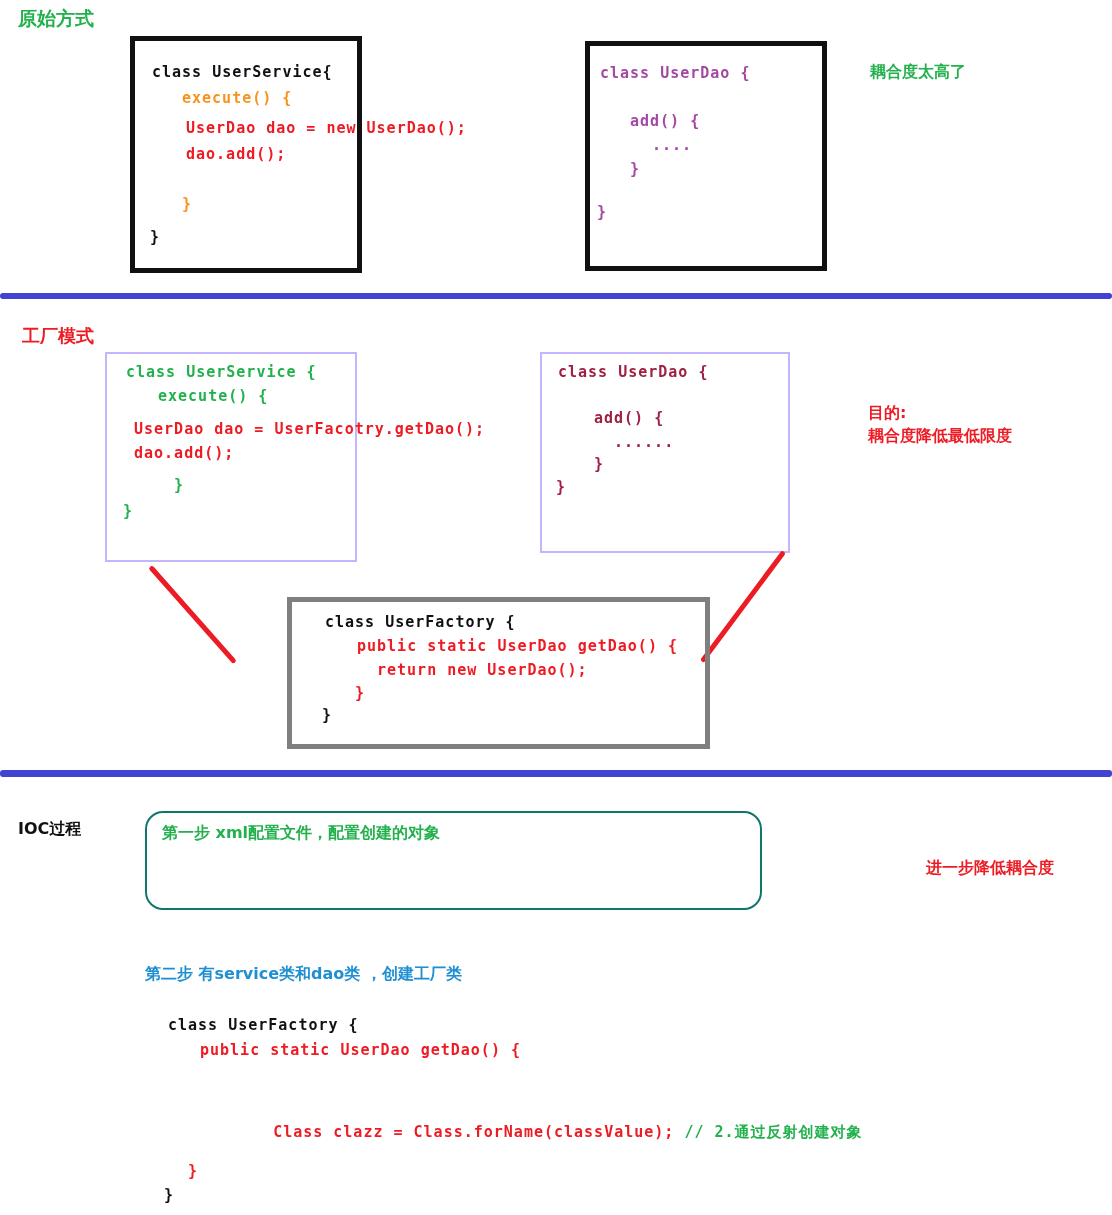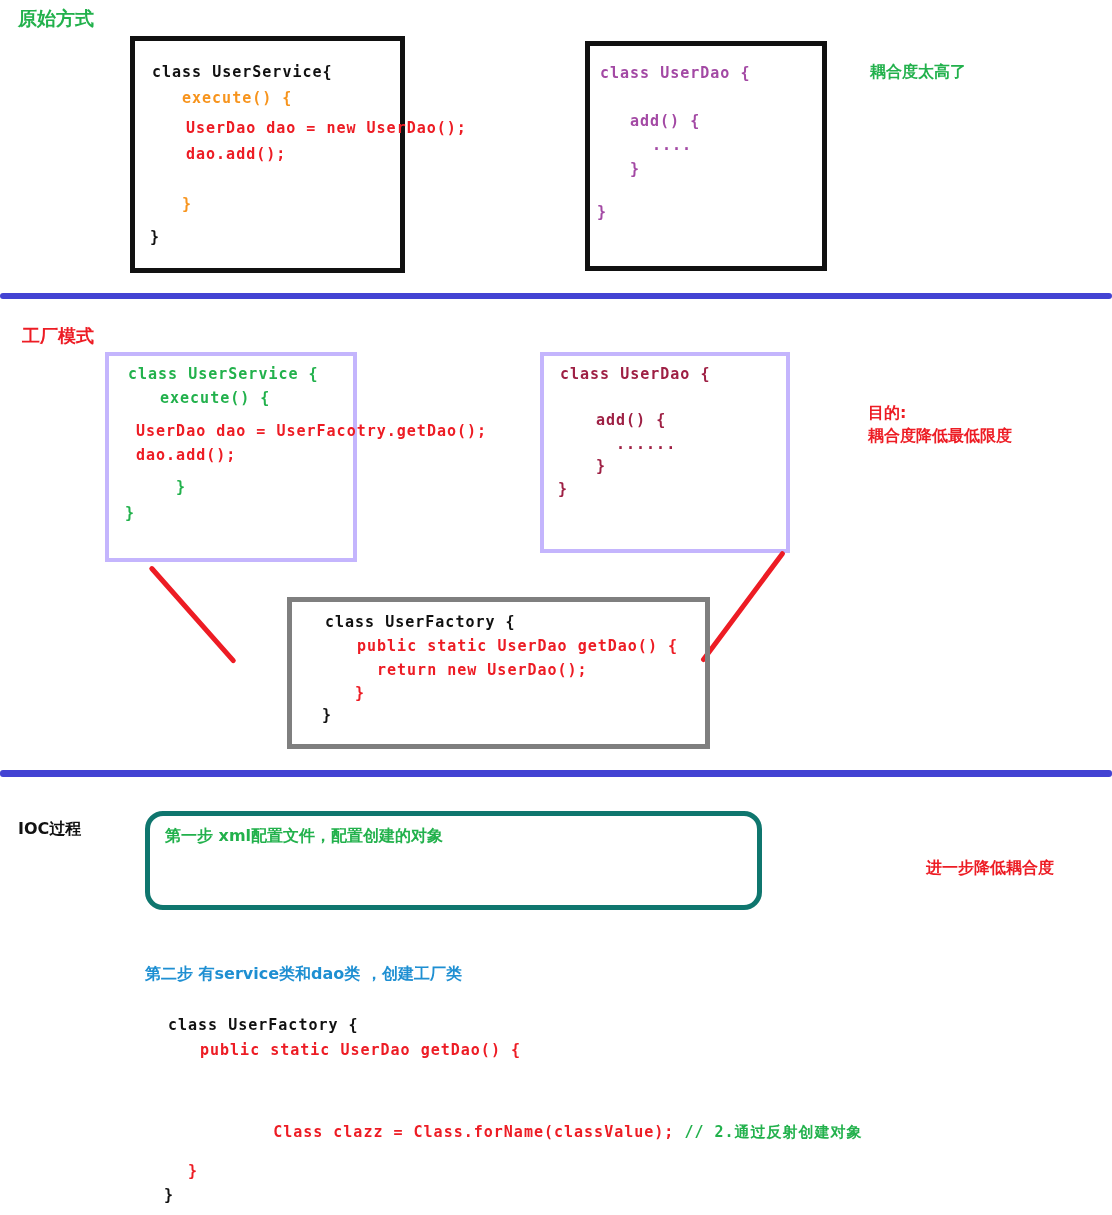--- a/index.html
+++ b/index.html
@@ -3,43 +3,43 @@
 <meta charset="utf-8">
 <style>
   html,body{margin:0;padding:0;background:#fff;}
   #stage{position:relative;width:1112px;height:1215px;background:#ffffff;overflow:hidden;
          font-family:"DejaVu Sans","Liberation Sans",sans-serif;}
   .code{position:absolute;font-family:"DejaVu Sans Mono","Liberation Mono",monospace;
         font-weight:bold;font-size:15px;letter-spacing:1px;white-space:pre;line-height:1.2;}
   .zh{position:absolute;font-weight:bold;white-space:pre;line-height:1.25;}
   .box{position:absolute;box-sizing:border-box;background:transparent;}
   .box-black{border:5px solid #111111;}
-  .box-blue{border:4px solid #c4b5fd;}
+  .box-blue{border:2px solid #c4b5fd;}
   .box-gray{border:5px solid #7f7f7f;}
-  .box-rounded{border:5px solid #0f766e;border-radius:18px;}
+  .box-rounded{border:2px solid #0f766e;border-radius:18px;}
   .divider{position:absolute;left:0;width:1112px;background:#4343d3;border-radius:3px;}
   .redline{position:absolute;height:5px;background:#ed1c24;border-radius:3px;transform-origin:0 0;}
   .c-black{color:#111111;}
   .c-red{color:#ed1c24;}
   .c-green{color:#22b14c;}
   .c-orange{color:#f7941d;}
   .c-purple{color:#a349a4;}
   .c-maroon{color:#9e2044;}
   .c-teal{color:#00aec4;}
   .c-stepblue{color:#1e8fd2;}
   .inline{position:static;display:inline;}
 </style>
 </head>
 <body>
 
 <div id="stage">
 
   <div class="zh c-green" style="left:18px;top:7px;font-size:19px;">原始方式</div>
 
-  <div class="box box-black" style="left:130px;top:36px;width:275px;height:237px;text-decoration:underline;">
+  <div class="box box-black" style="left:130px;top:36px;width:232px;height:237px;text-decoration:underline;">
     <div class="code c-black" style="left:17px;top:22px;">class UserService{</div>
     <div class="code c-orange" style="left:47px;top:48px;">execute() {</div>
     <div class="code c-red" style="left:51px;top:78px;">UserDao dao = new UserDao();</div>
     <div class="code c-red" style="left:51px;top:104px;">dao.add();</div>
     <div class="code c-orange" style="left:47px;top:154px;">}</div>
     <div class="code c-black" style="left:15px;top:187px;">}</div>
   </div>
 
   <div class="box box-black" style="left:585px;top:41px;width:242px;height:230px;">
     <div class="code c-purple" style="left:10px;top:18px;">class UserDao {</div>

